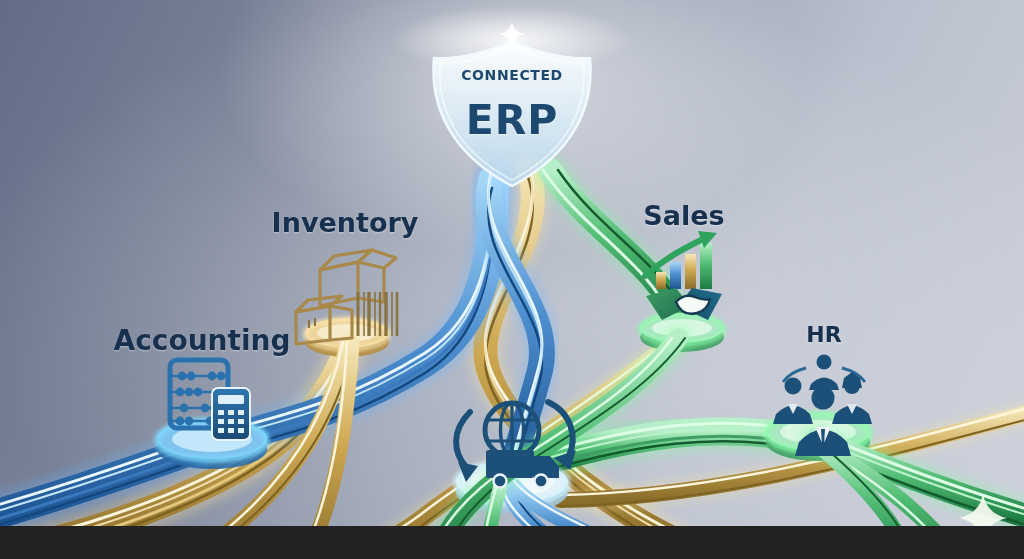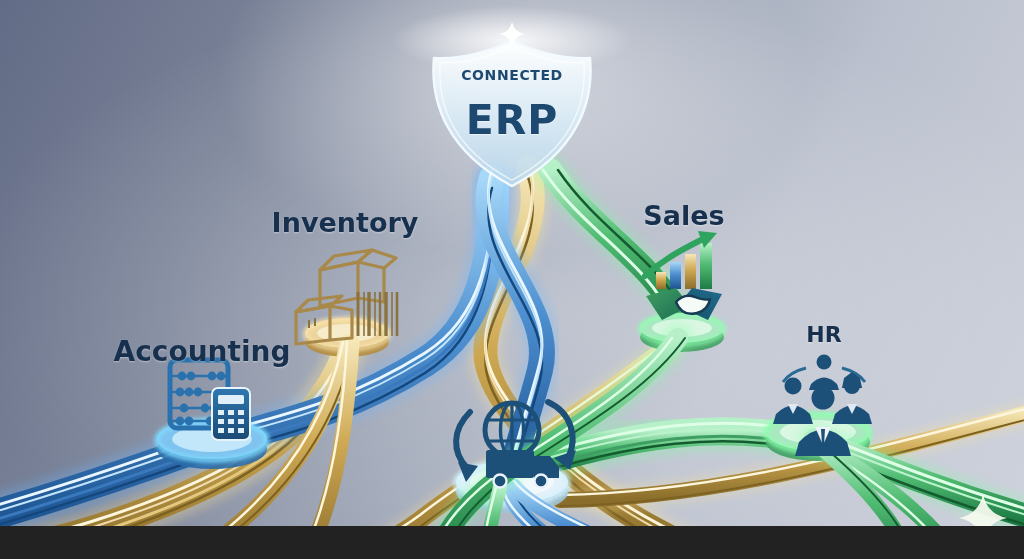--- a/index.html
+++ b/index.html
@@ -330,16 +330,16 @@
   <path d="M 983 494 Q 987 514 1007 518 Q 987 522 983 542 Q 979 522 959 518 Q 979 514 983 494 Z" fill="#f4faee" opacity=".95"></path>
 </svg>
 
 <div class="shield-text">
   <div class="s1">CONNECTED</div>
   <div class="s3">ERP</div>
 </div>
 
 <div class="lbl" style="left:345px;top:207px">Inventory</div>
 <div class="lbl" style="left:684px;top:200px">Sales</div>
-<div class="lbl acc" style="left:202px;top:335px">Accounting</div>
+<div class="lbl acc" style="left:202px;top:324px">Accounting</div>
 <div class="lbl hr" style="left:824px;top:322px">HR</div>
 
 </div>
 
 </body></html>

